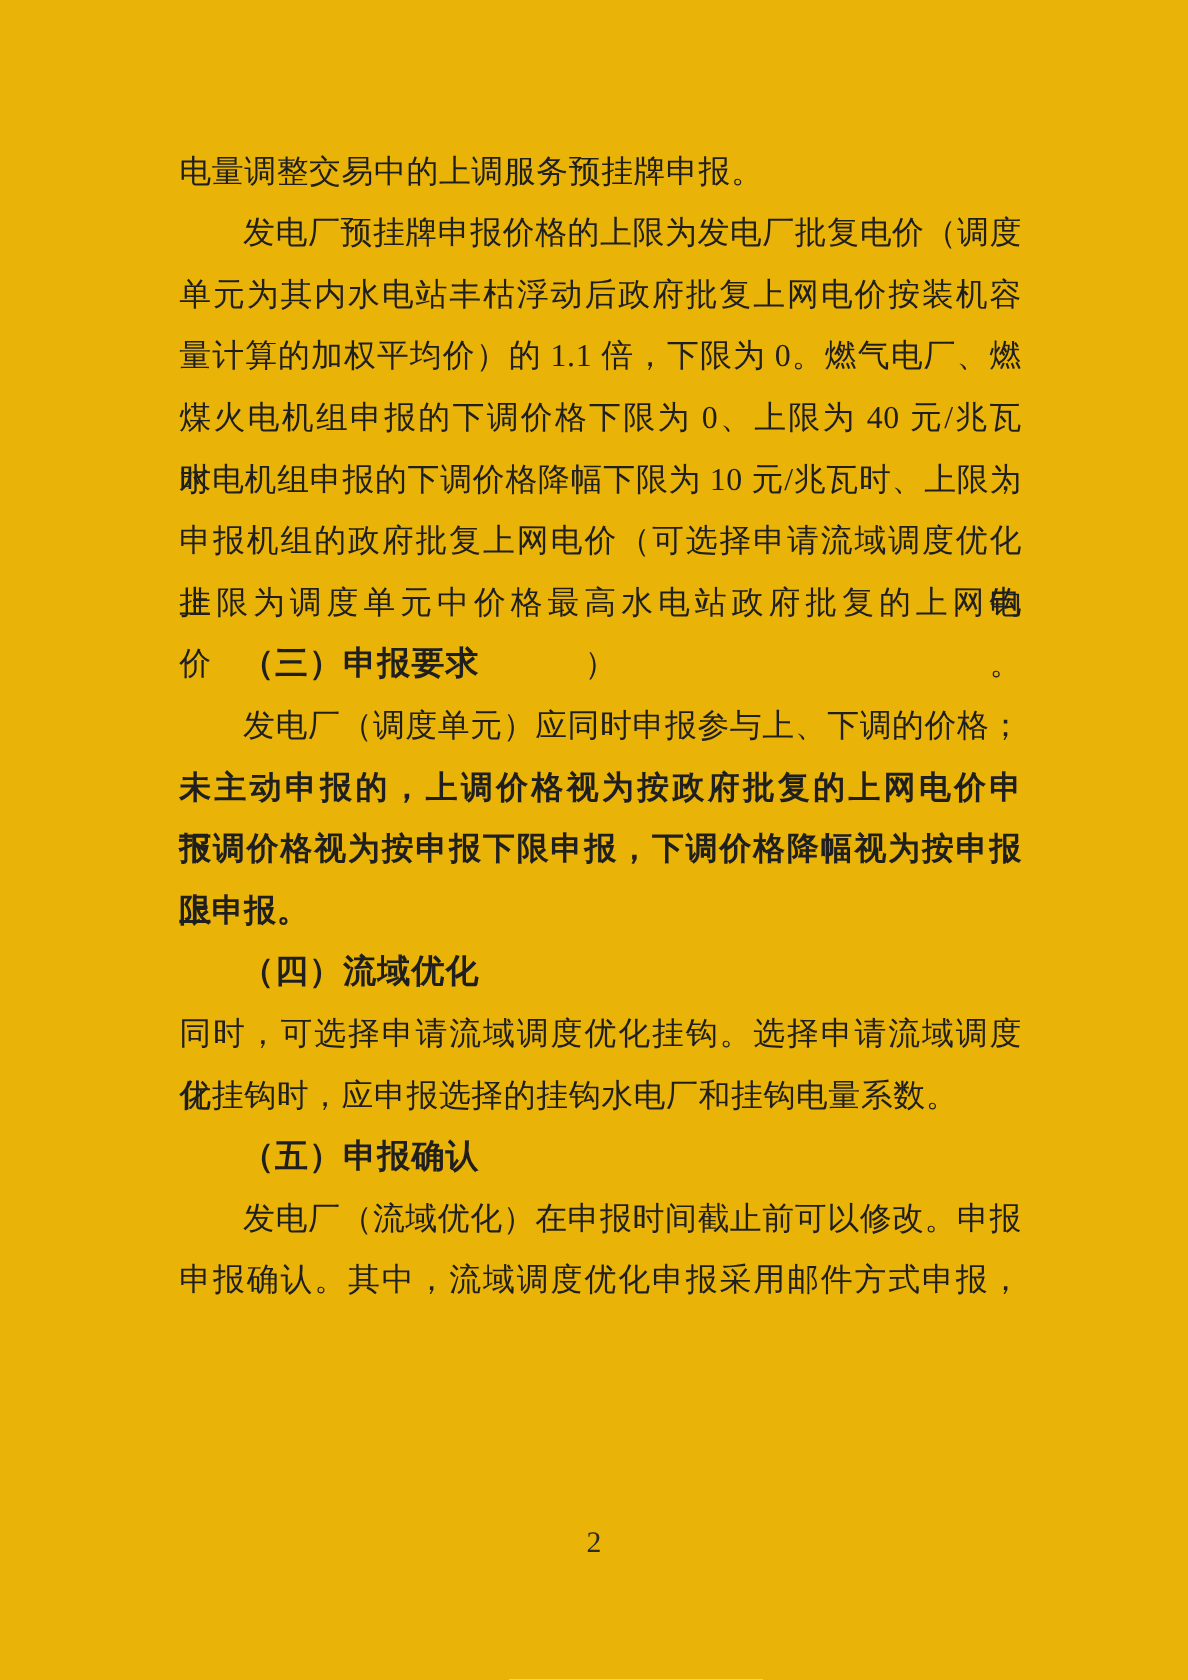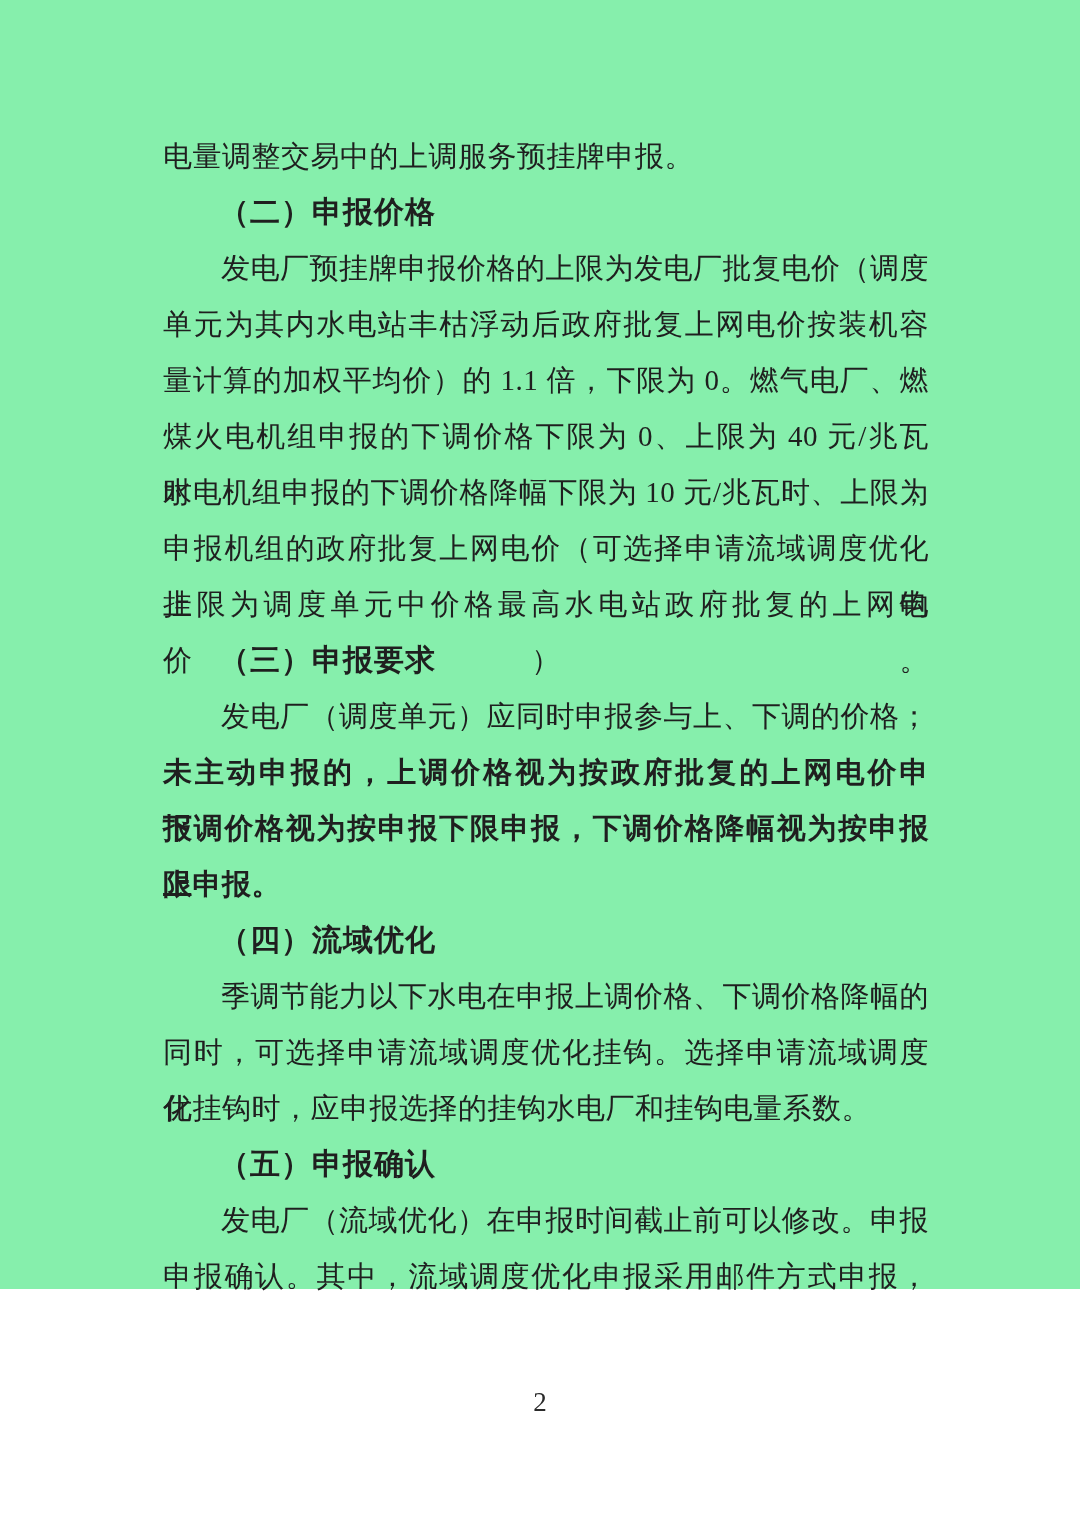--- a/index.html
+++ b/index.html
@@ -7,22 +7,22 @@
     width: 1080px;
     height: 1527px;
     background: #ffffff;
     font-family: "Liberation Serif", "DejaVu Serif", serif;
     color: #1f1f1f;
     overflow: hidden;
   }
   .page {
     position: relative;
     width: 1080px;
-    height: 1289px;
-    background: #86efac;
+    height: 1527px;
+    background: #eab308;
   }
   .doc {
     position: absolute;
     left: 163px;
     top: 128px;
     width: 766px;
   }
   .line {
     font-size: 29px;
     line-height: 56px;
@@ -59,35 +59,33 @@
     line-height: 40px;
     color: #2a2a2a;
   }
 </style>
 </head>
 <body>
 
 <div class="page">
   <div class="doc">
     <div class="line">电量调整交易中的上调服务预挂牌申报。</div>
-    <div class="line heading">（二）申报价格</div>
     <div class="line indent full">发电厂预挂牌申报价格的上限为发电厂批复电价（调度</div>
     <div class="line full">单元为其内水电站丰枯浮动后政府批复上网电价按装机容</div>
     <div class="line full">量计算的加权平均价）的 1.1 倍，下限为 0。燃气电厂、燃</div>
     <div class="line full">煤火电机组申报的下调价格下限为 0、上限为 40 元/兆瓦时，</div>
     <div class="line full">水电机组申报的下调价格降幅下限为 10 元/兆瓦时、上限为</div>
     <div class="line full">申报机组的政府批复上网电价（可选择申请流域调度优化挂钩</div>
     <div class="line full">上限为调度单元中价格最高水电站政府批复的上网电价）。</div>
     <div class="line heading">（三）申报要求</div>
     <div class="line indent full">发电厂（调度单元）应同时申报参与上、下调的价格；</div>
     <div class="line full bold">未主动申报的，上调价格视为按政府批复的上网电价申报，</div>
     <div class="line full bold">下调价格视为按申报下限申报，下调价格降幅视为按申报上</div>
     <div class="line bold">限申报。</div>
     <div class="line heading">（四）流域优化</div>
-    <div class="line indent full">季调节能力以下水电在申报上调价格、下调价格降幅的</div>
     <div class="line full">同时，可选择申请流域调度优化挂钩。选择申请流域调度优</div>
     <div class="line">化挂钩时，应申报选择的挂钩水电厂和挂钩电量系数。</div>
     <div class="line heading">（五）申报确认</div>
     <div class="line indent full">发电厂（流域优化）在申报时间截止前可以修改。申报</div>
     <div class="line full">申报确认。其中，流域调度优化申报采用邮件方式申报，</div>
   </div>
   <div class="pagenum">2</div>
 </div>
 
 </body></html>

